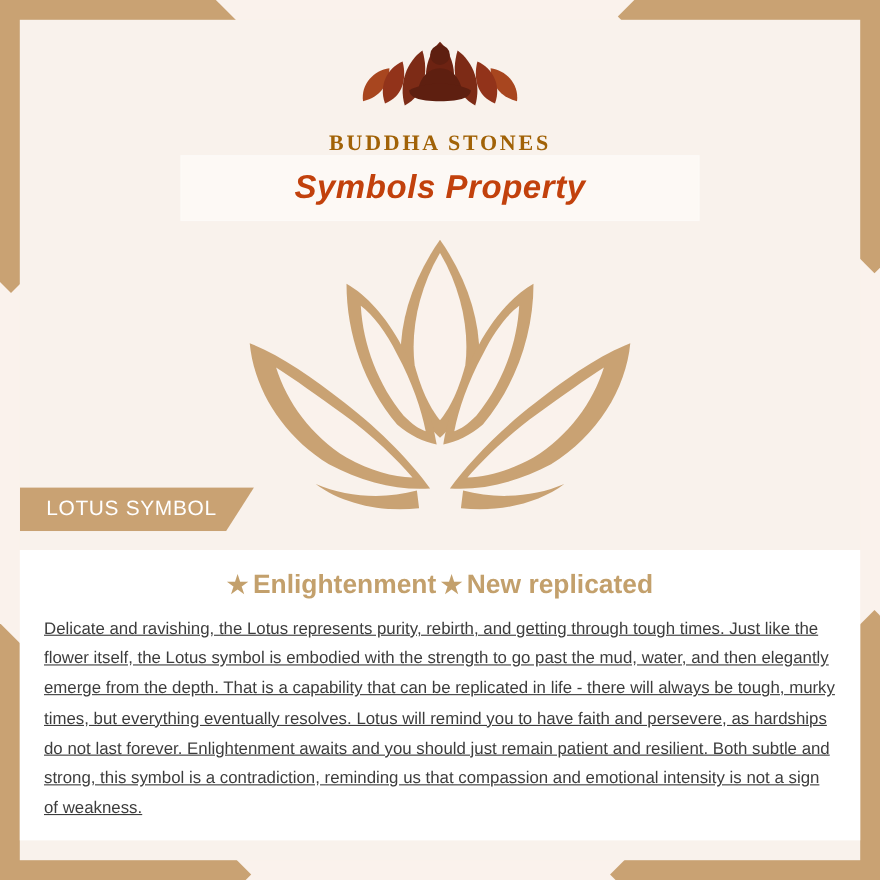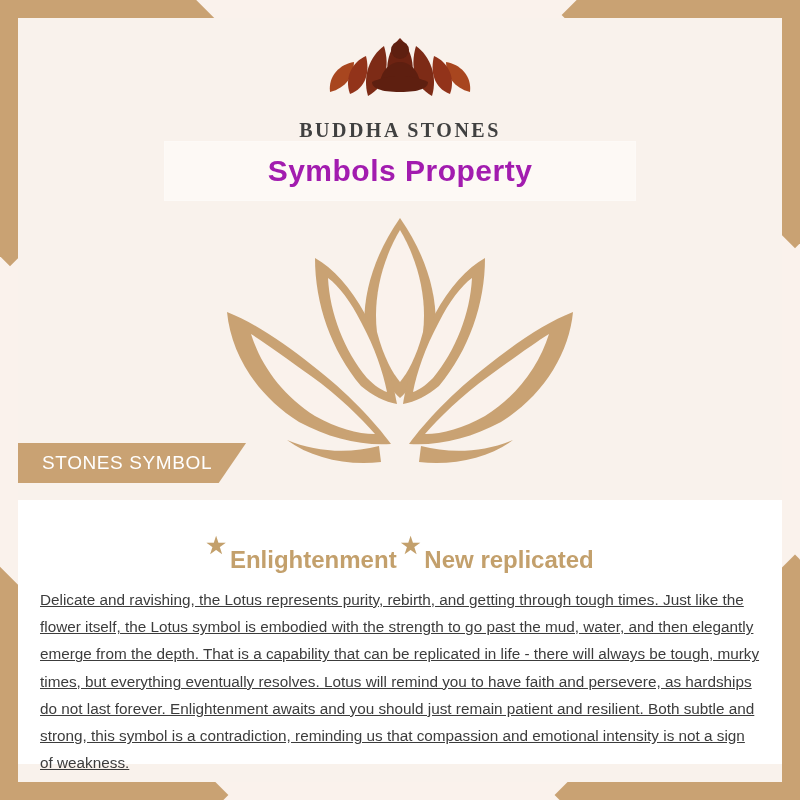--- a/index.html
+++ b/index.html
@@ -78,42 +78,43 @@
   }
   .brand-mark {
     display: block;
     margin: 0 auto;
   }
   .brand-name {
     margin-top: 4px;
     font-size: 20px;
     font-weight: bold;
     letter-spacing: 2.5px;
-    color: #404040;
+    color: #a16207;
     font-family: "Liberation Serif", serif;
   }
 
   
   .title-band {
     position: absolute;
     top: 142px;
     left: 165px;
     width: 470px;
     height: 58px;
     background: #fdf9f5;
     box-shadow: 0 0 0 1px rgba(255,255,255,0.6);
     display: flex;
     align-items: center;
     justify-content: center;
   }
   .title-text {
     font-size: 30px;
     font-weight: bold;
-    color: #a21caf;
+    color: #c2410c;
     letter-spacing: 0.5px;
+    font-style: italic;
   }
 
   
   .lotus-wrap {
     position: absolute;
     top: 200px;
     left: 0;
     right: 0;
     text-align: center;
   }
@@ -156,21 +157,20 @@
     gap: 4px;
     margin-bottom: 12px;
   }
   .star {
     color: #c3a06c;
     font-size: 22px;
     line-height: 1;
   }
   .headline span.word {
     white-space: nowrap;
-    margin-top: 28px;
   }
   .body-text {
     font-size: 15.3px;
     line-height: 1.78;
     color: #3c3c3c;
     text-align: left;
     text-decoration: underline;
   }
 </style>
 </head>
@@ -232,21 +232,21 @@
         <path d="M408 112 C404 154 378 196 336 222 C306 238 274 246 244 244 C260 222 288 192 322 166 C352 142 382 122 408 112 Z" fill="#c9a273" stroke="none"></path>
         <path d="M384 134 C374 166 352 196 320 216 C298 228 278 234 260 234 C274 218 296 196 324 176 C346 160 368 144 384 134 Z" fill="#faf2ec" stroke="none"></path>
 
         <path d="M214 246 C184 254 150 252 122 240 C146 258 182 266 216 262 Z" fill="#c9a273" stroke="none"></path>
         <path d="M256 246 C286 254 320 252 348 240 C324 258 288 266 254 262 Z" fill="#c9a273" stroke="none"></path>
       </g>
     </svg>
   </div>
 
   <div class="ribbon">
-    <span>STONES SYMBOL</span>
+    <span>LOTUS SYMBOL</span>
   </div>
 
   <div class="panel">
     <div class="headline">
       <span class="star">★</span>
       <span class="word">Enlightenment</span>
       <span class="star">★</span>
       <span class="word">New replicated</span>
     </div>
     <div class="body-text">Delicate and ravishing, the Lotus represents purity, rebirth, and getting through tough times. Just like the flower itself, the Lotus symbol is embodied with the strength to go past the mud, water, and then elegantly emerge from the depth. That is a capability that can be replicated in life - there will always be tough, murky times, but everything eventually resolves. Lotus will remind you to have faith and persevere, as hardships do not last forever. Enlightenment awaits and you should just remain patient and resilient. Both subtle and strong, this symbol is a contradiction, reminding us that compassion and emotional intensity is not a sign of weakness.</div>

